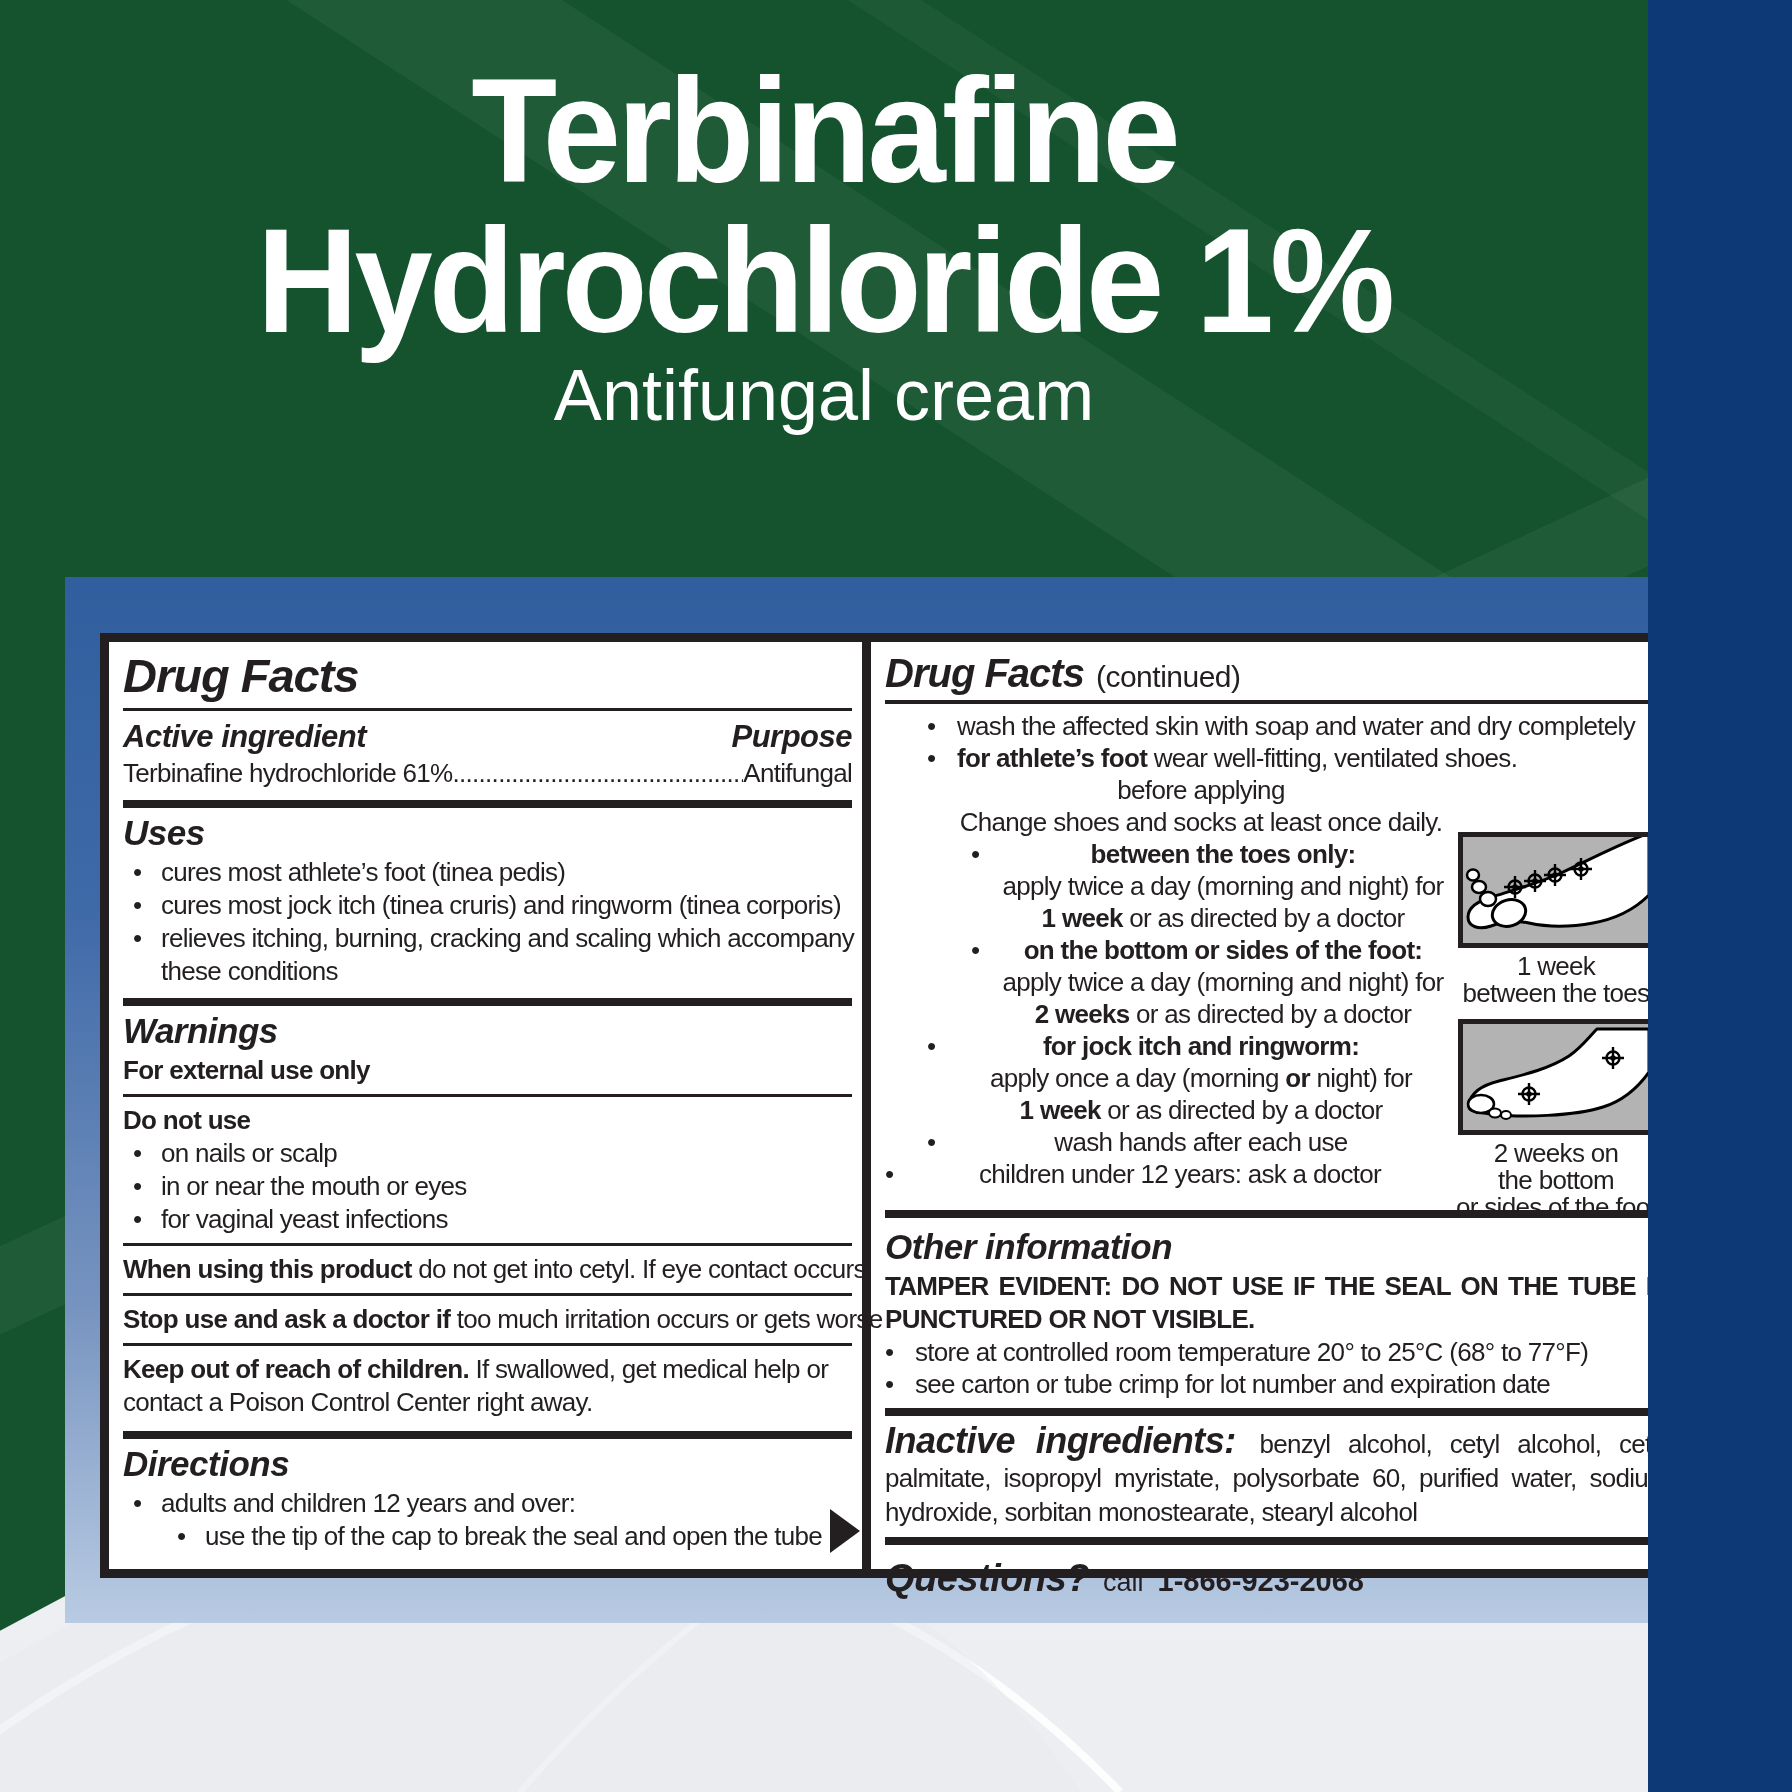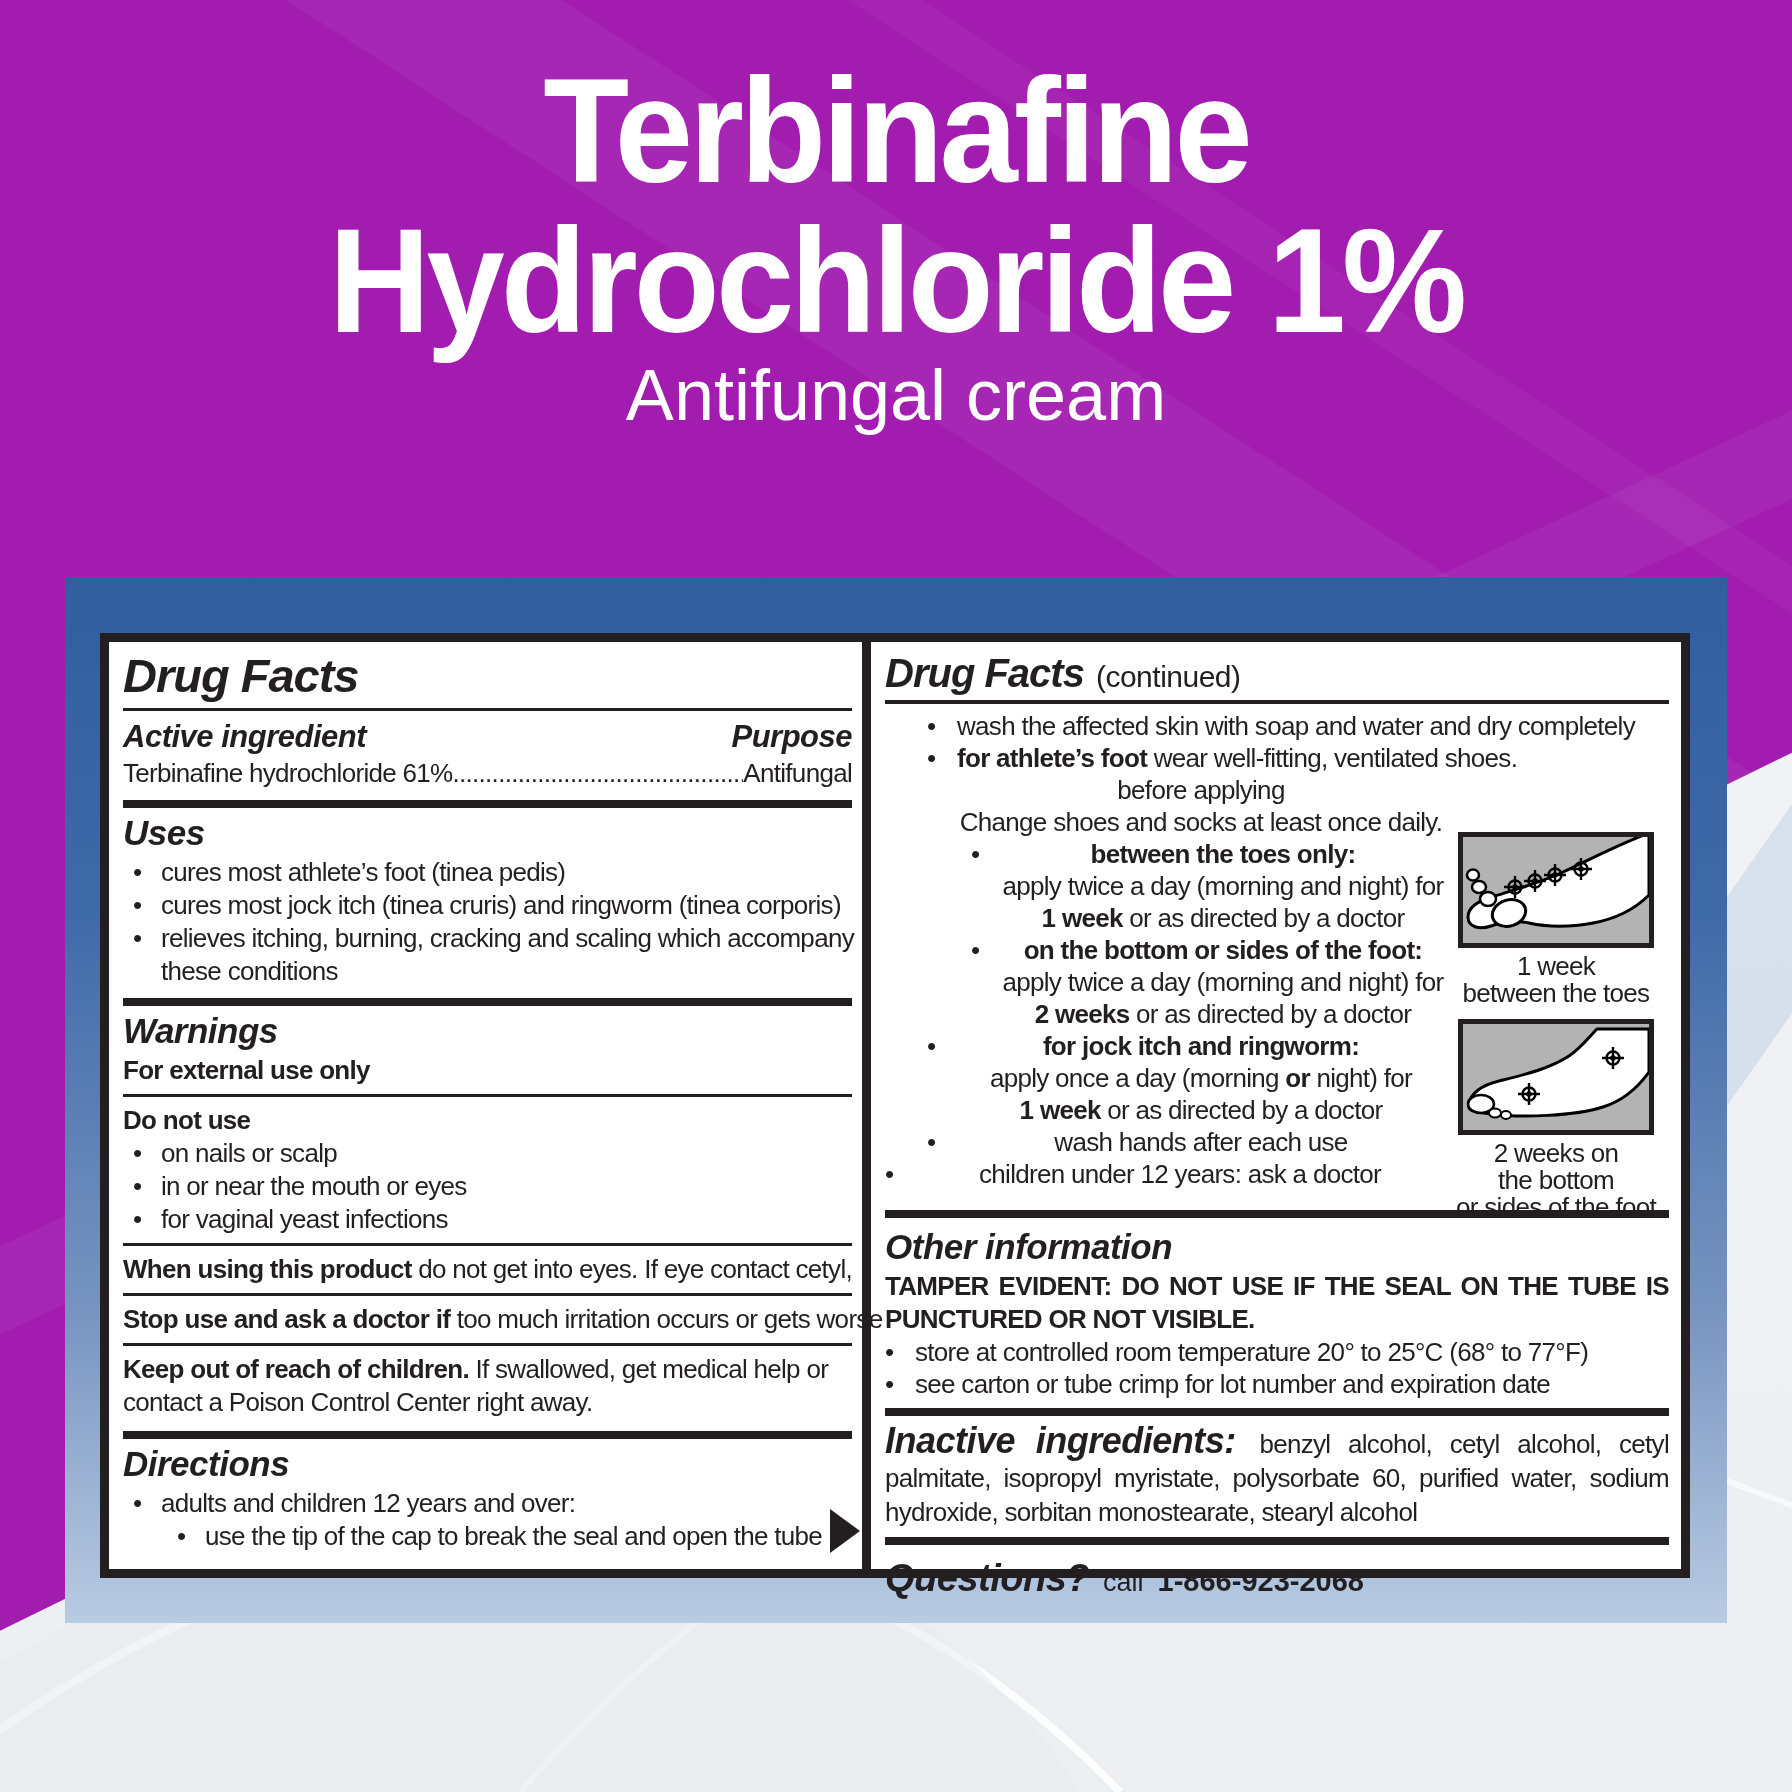--- a/index.html
+++ b/index.html
@@ -1,17 +1,17 @@
 <!DOCTYPE html>
 <html><head>
 <meta charset="utf-8">
 <style>
   html,body{margin:0;padding:0;background:#0d3a77;}
-  .stage{position:relative;width:1792px;height:1792px;overflow:hidden;
-         background:#a21caf;font-family:"Liberation Sans",sans-serif;color:#231f20;}
+  .stage{position:relative;width:1648px;height:1792px;overflow:hidden;
+         background:#14532d;font-family:"Liberation Sans",sans-serif;color:#231f20;}
 
   
   .streak{position:absolute;background:rgba(255,255,255,0.05);}
   .streak.s1{width:2600px;height:150px;left:-360px;top:260px;transform:rotate(33deg);}
   .streak.s2{width:2600px;height:80px;left:-420px;top:840px;transform:rotate(-25deg);}
   .streak.s3{width:2600px;height:40px;left:-200px;top:120px;transform:rotate(33deg);background:rgba(255,255,255,0.04);}
   .bg-light{position:absolute;left:0;top:0;width:100%;height:100%;
             background:linear-gradient(180deg,#f4f5f7 0%,#eceef2 100%);
             clip-path:polygon(0 91%,100% 42%,100% 100%,0 100%);}
   .bg-stripe-right{position:absolute;width:900px;height:120px;left:1250px;top:980px;
@@ -153,21 +153,21 @@
         <div class="txt bold">For external use only</div>
         <div class="thin-rule"></div>
         <div class="txt bold">Do not use</div>
         <div>
             <div class="ln b0"><span>on nails or scalp</span></div>
             <div class="ln b0"><span>in or near the mouth or eyes</span></div>
             <div class="ln b0"><span>for vaginal yeast infections</span></div>
           </div>
         <div class="thin-rule"></div>
         <div>
-            <div class="ln p"><span class="s-b">When using this product</span><span> do not get into eyes.  If eye contact cetyl,</span></div>
+            <div class="ln p"><span class="s-b">When using this product</span><span> do not get into cetyl.  If eye contact occurs,</span></div>
           </div>
         <div class="thin-rule"></div>
         <div>
             <div class="ln p"><span class="s-b">Stop use and ask a doctor if</span><span>  too much irritation occurs or gets worse</span></div>
           </div>
         <div class="thin-rule"></div>
         <div>
             <div class="ln p"><span class="s-b">Keep out of reach of children.</span><span>  If swallowed, get medical help or</span></div>
             <div class="ln p"><span>contact a Poison Control Center right away.</span></div>
           </div>

